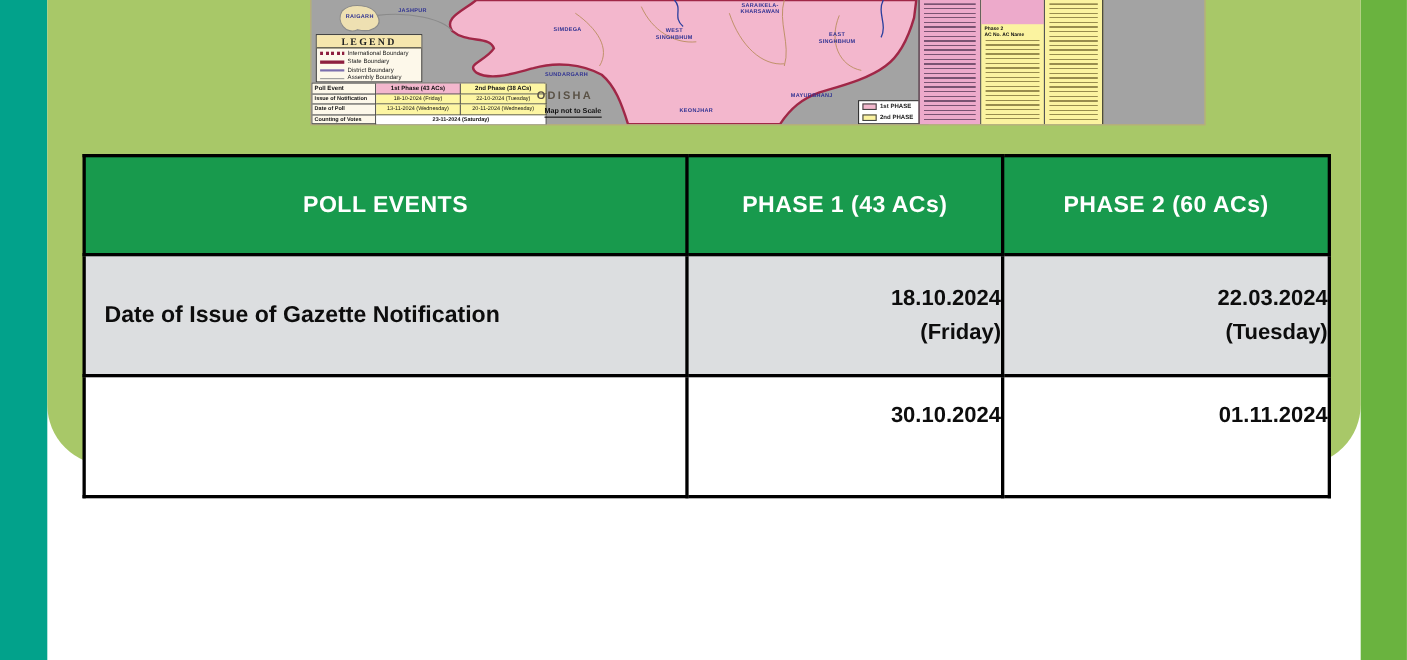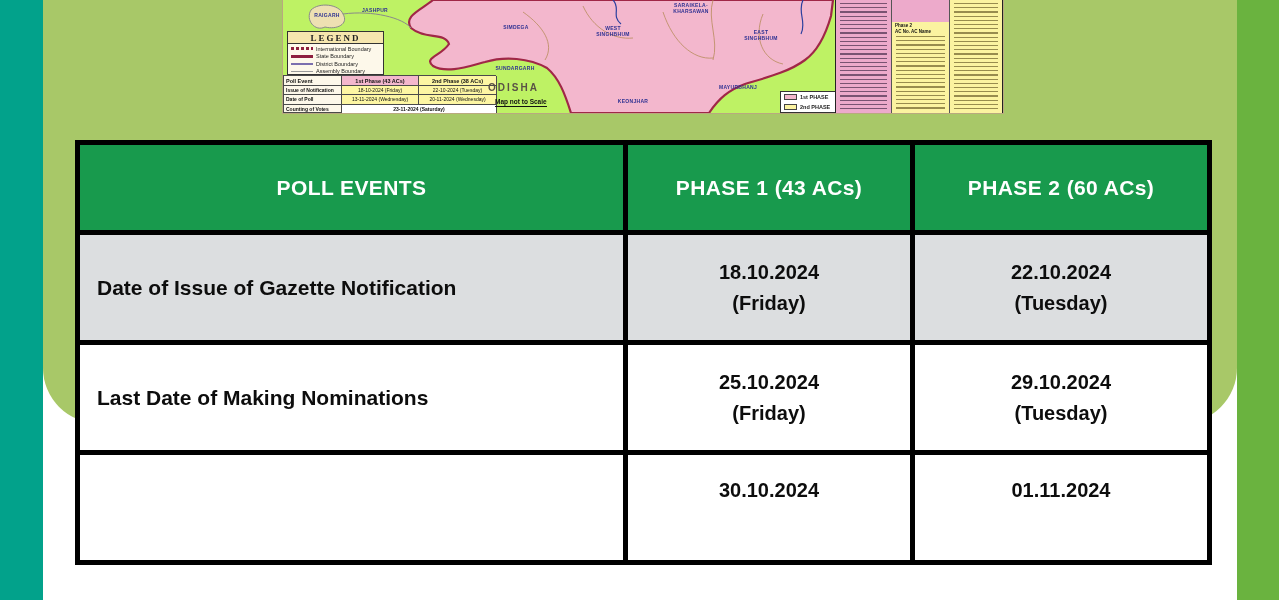--- a/index.html
+++ b/index.html
@@ -10,22 +10,22 @@
   }
   .strip-left  { position:absolute; left:0; top:0; width:43px;  height:600px; background:#02a28b; }
   .strip-right { position:absolute; right:0; top:0; width:42px; height:600px; background:#6ab33f; }
   .card {
     position:absolute; left:43px; top:0; width:1194px; height:423px;
     background:#a8c868; border-radius:0 0 55px 55px;
   }
 
   
   .map {
-    position:absolute; left:283px; top:0; width:720px; height:113px;
-    background:#bef264; outline:1px solid #b9a97f; overflow:hidden;
+    position:absolute; left:283px; top:0; width:812px; height:113px;
+    background:#a3a3a3; outline:1px solid #b9a97f; overflow:hidden;
   }
   .map svg { position:absolute; inset:0; z-index:0; }
   .map > div { z-index:1; }
 
   .legend-box {
     position:absolute; left:4px; top:31px; width:97px; height:44px;
     background:#fdf8ea; border:1px solid #333;
   }
   .legend-title {
     height:12px; background:#f6e6ae; border-bottom:1px solid #333;
@@ -91,30 +91,30 @@
   }
   .rows-fake.yellow { background-image:repeating-linear-gradient(to bottom, rgba(70,55,10,.55) 0 1.2px, transparent 1.2px 4.2px); }
   .list-head { position:absolute; left:3px; font-size:4.5px; font-weight:bold; color:#111; background:inherit; white-space:nowrap; }
 
   
   table.schedule {
     position:absolute; left:75px; top:140px; width:1132px;
     border-collapse:collapse; table-layout:fixed; z-index:2;
   }
   .schedule col.c1 { width:548px; } .schedule col.c2 { width:287px; } .schedule col.c3 { width:297px; }
-  .schedule th, .schedule td { border:5px solid #000000; }
+  .schedule th, .schedule td { border:3px solid #000000; }
   .schedule thead th {
     height:90px; background:#189a4d; color:#fff; font-size:21px; font-weight:bold;
     letter-spacing:.4px; text-align:center;
   }
   .schedule tbody tr { height:110px; }
   .schedule tbody tr.gray td { background:#dcdee0; }
   .schedule tbody tr.white td { background:#ffffff; }
   td.event-cell { text-align:left; padding-left:17px; font-size:21px; font-weight:bold; color:#0d0d0d; }
-  td.date-cell { text-align:center; font-size:20px; font-weight:bold; color:#0d0d0d; line-height:1.55; }
+  td.date-cell { text-align:right; font-size:20px; font-weight:bold; color:#0d0d0d; line-height:1.55; }
   tr.clipped td { vertical-align:top; }
   tr.clipped td.date-cell { padding-top:20px; }
 </style>
 </head>
 <body>
 
 <div class="page">
 
   <div class="strip-left"></div>
   <div class="strip-right"></div>
@@ -228,32 +228,21 @@
       </tr>
     </thead>
     <tbody>
       <tr class="gray">
         <td class="event-cell">Date of Issue of Gazette Notification</td>
         <td class="date-cell">
           <div>18.10.2024</div>
           <div>(Friday)</div>
         </td>
         <td class="date-cell">
-          <div>22.10.2024</div>
-          <div>(Tuesday)</div>
-        </td>
-      </tr>
-      <tr class="white">
-        <td class="event-cell">Last Date of Making Nominations</td>
-        <td class="date-cell">
-          <div>25.10.2024</div>
-          <div>(Friday)</div>
-        </td>
-        <td class="date-cell">
-          <div>29.10.2024</div>
+          <div>22.03.2024</div>
           <div>(Tuesday)</div>
         </td>
       </tr>
       <tr class="white clipped">
         <td class="event-cell"></td>
         <td class="date-cell">
           <div>30.10.2024</div>
           <div></div>
         </td>
         <td class="date-cell">

